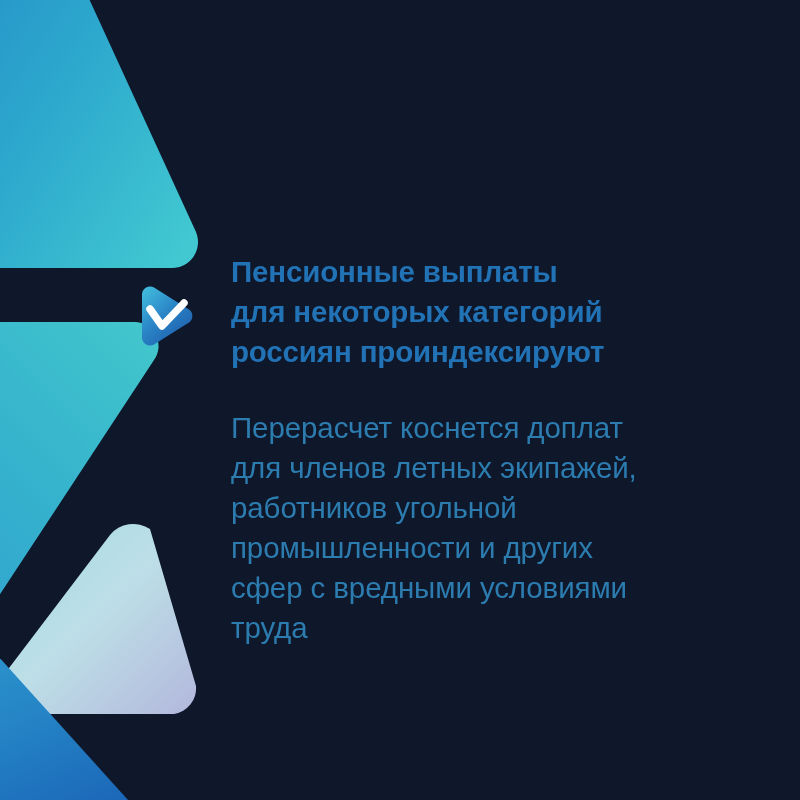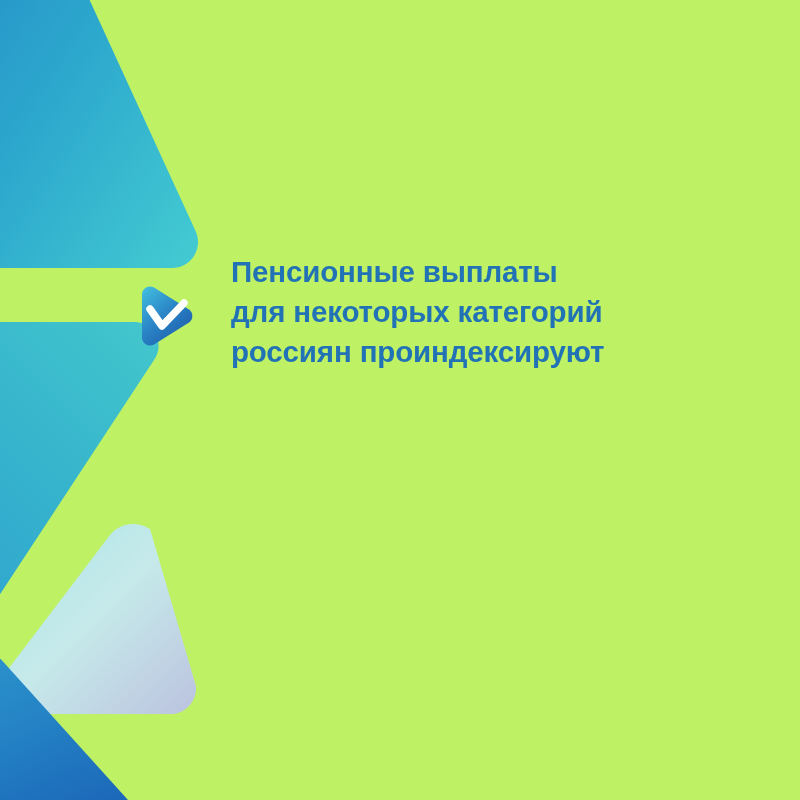--- a/index.html
+++ b/index.html
@@ -8,21 +8,21 @@
     padding: 0;
     background: #ffffff;
   }
   body {
     font-family: "Liberation Sans", sans-serif;
   }
   #poster {
     position: relative;
     width: 800px;
     height: 800px;
-    background: #bef264;
+    background: #0f172a;
     overflow: hidden;
   }
   #bg-art {
     position: absolute;
     left: 0;
     top: 0;
     width: 800px;
     height: 800px;
     pointer-events: none;
   }
@@ -144,16 +144,22 @@
                L 17 58.5
                A 8 8 0 0 1 5 52
                Z" fill="url(#gradLogo)"></path>
       <path d="M 13 23 L 25 40 L 47 17" fill="none" stroke="#ffffff" stroke-width="7.5" stroke-linecap="round" stroke-linejoin="round"></path>
     </svg>
 
     <div id="text-block">
       <h1 id="headline">Пенсионные выплаты
 для некоторых категорий
 россиян проиндексируют</h1>
+      <p id="body-copy">Перерасчет коснется доплат
+для членов летных экипажей,
+работников угольной
+промышленности и других
+сфер с вредными условиями
+труда</p>
     </div>
 
   </div>
 </div>
 
 </body></html>

